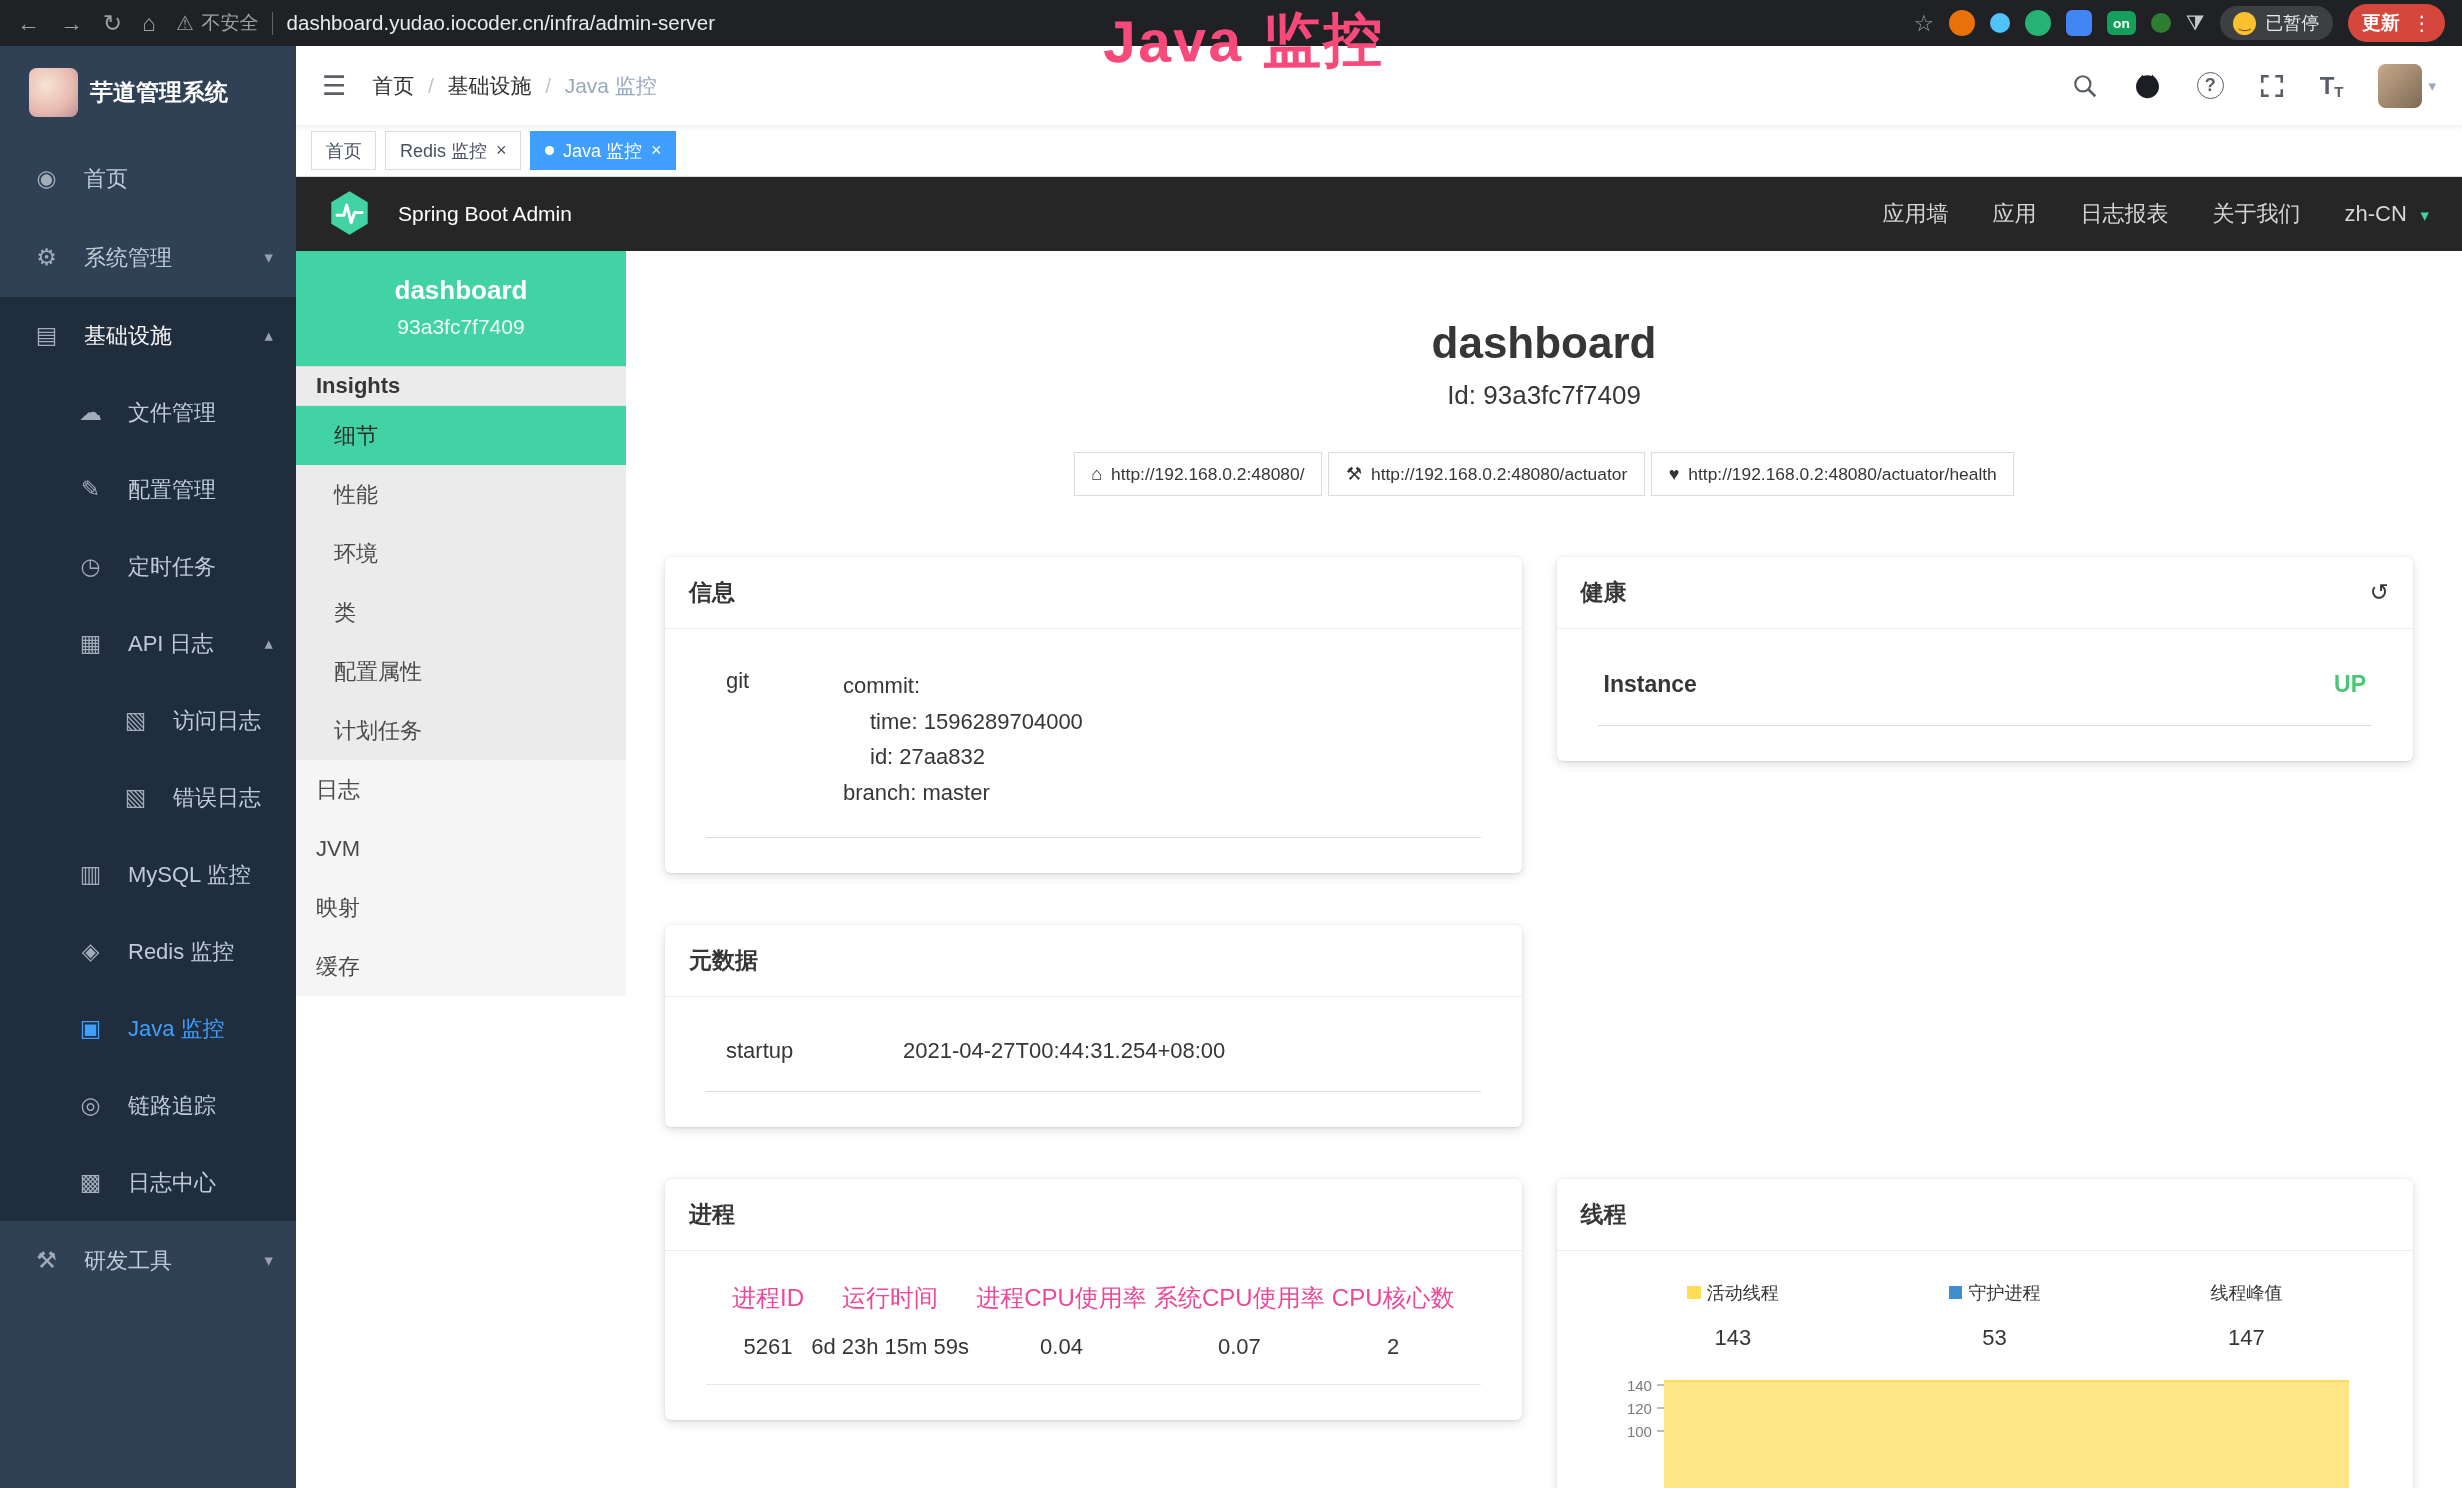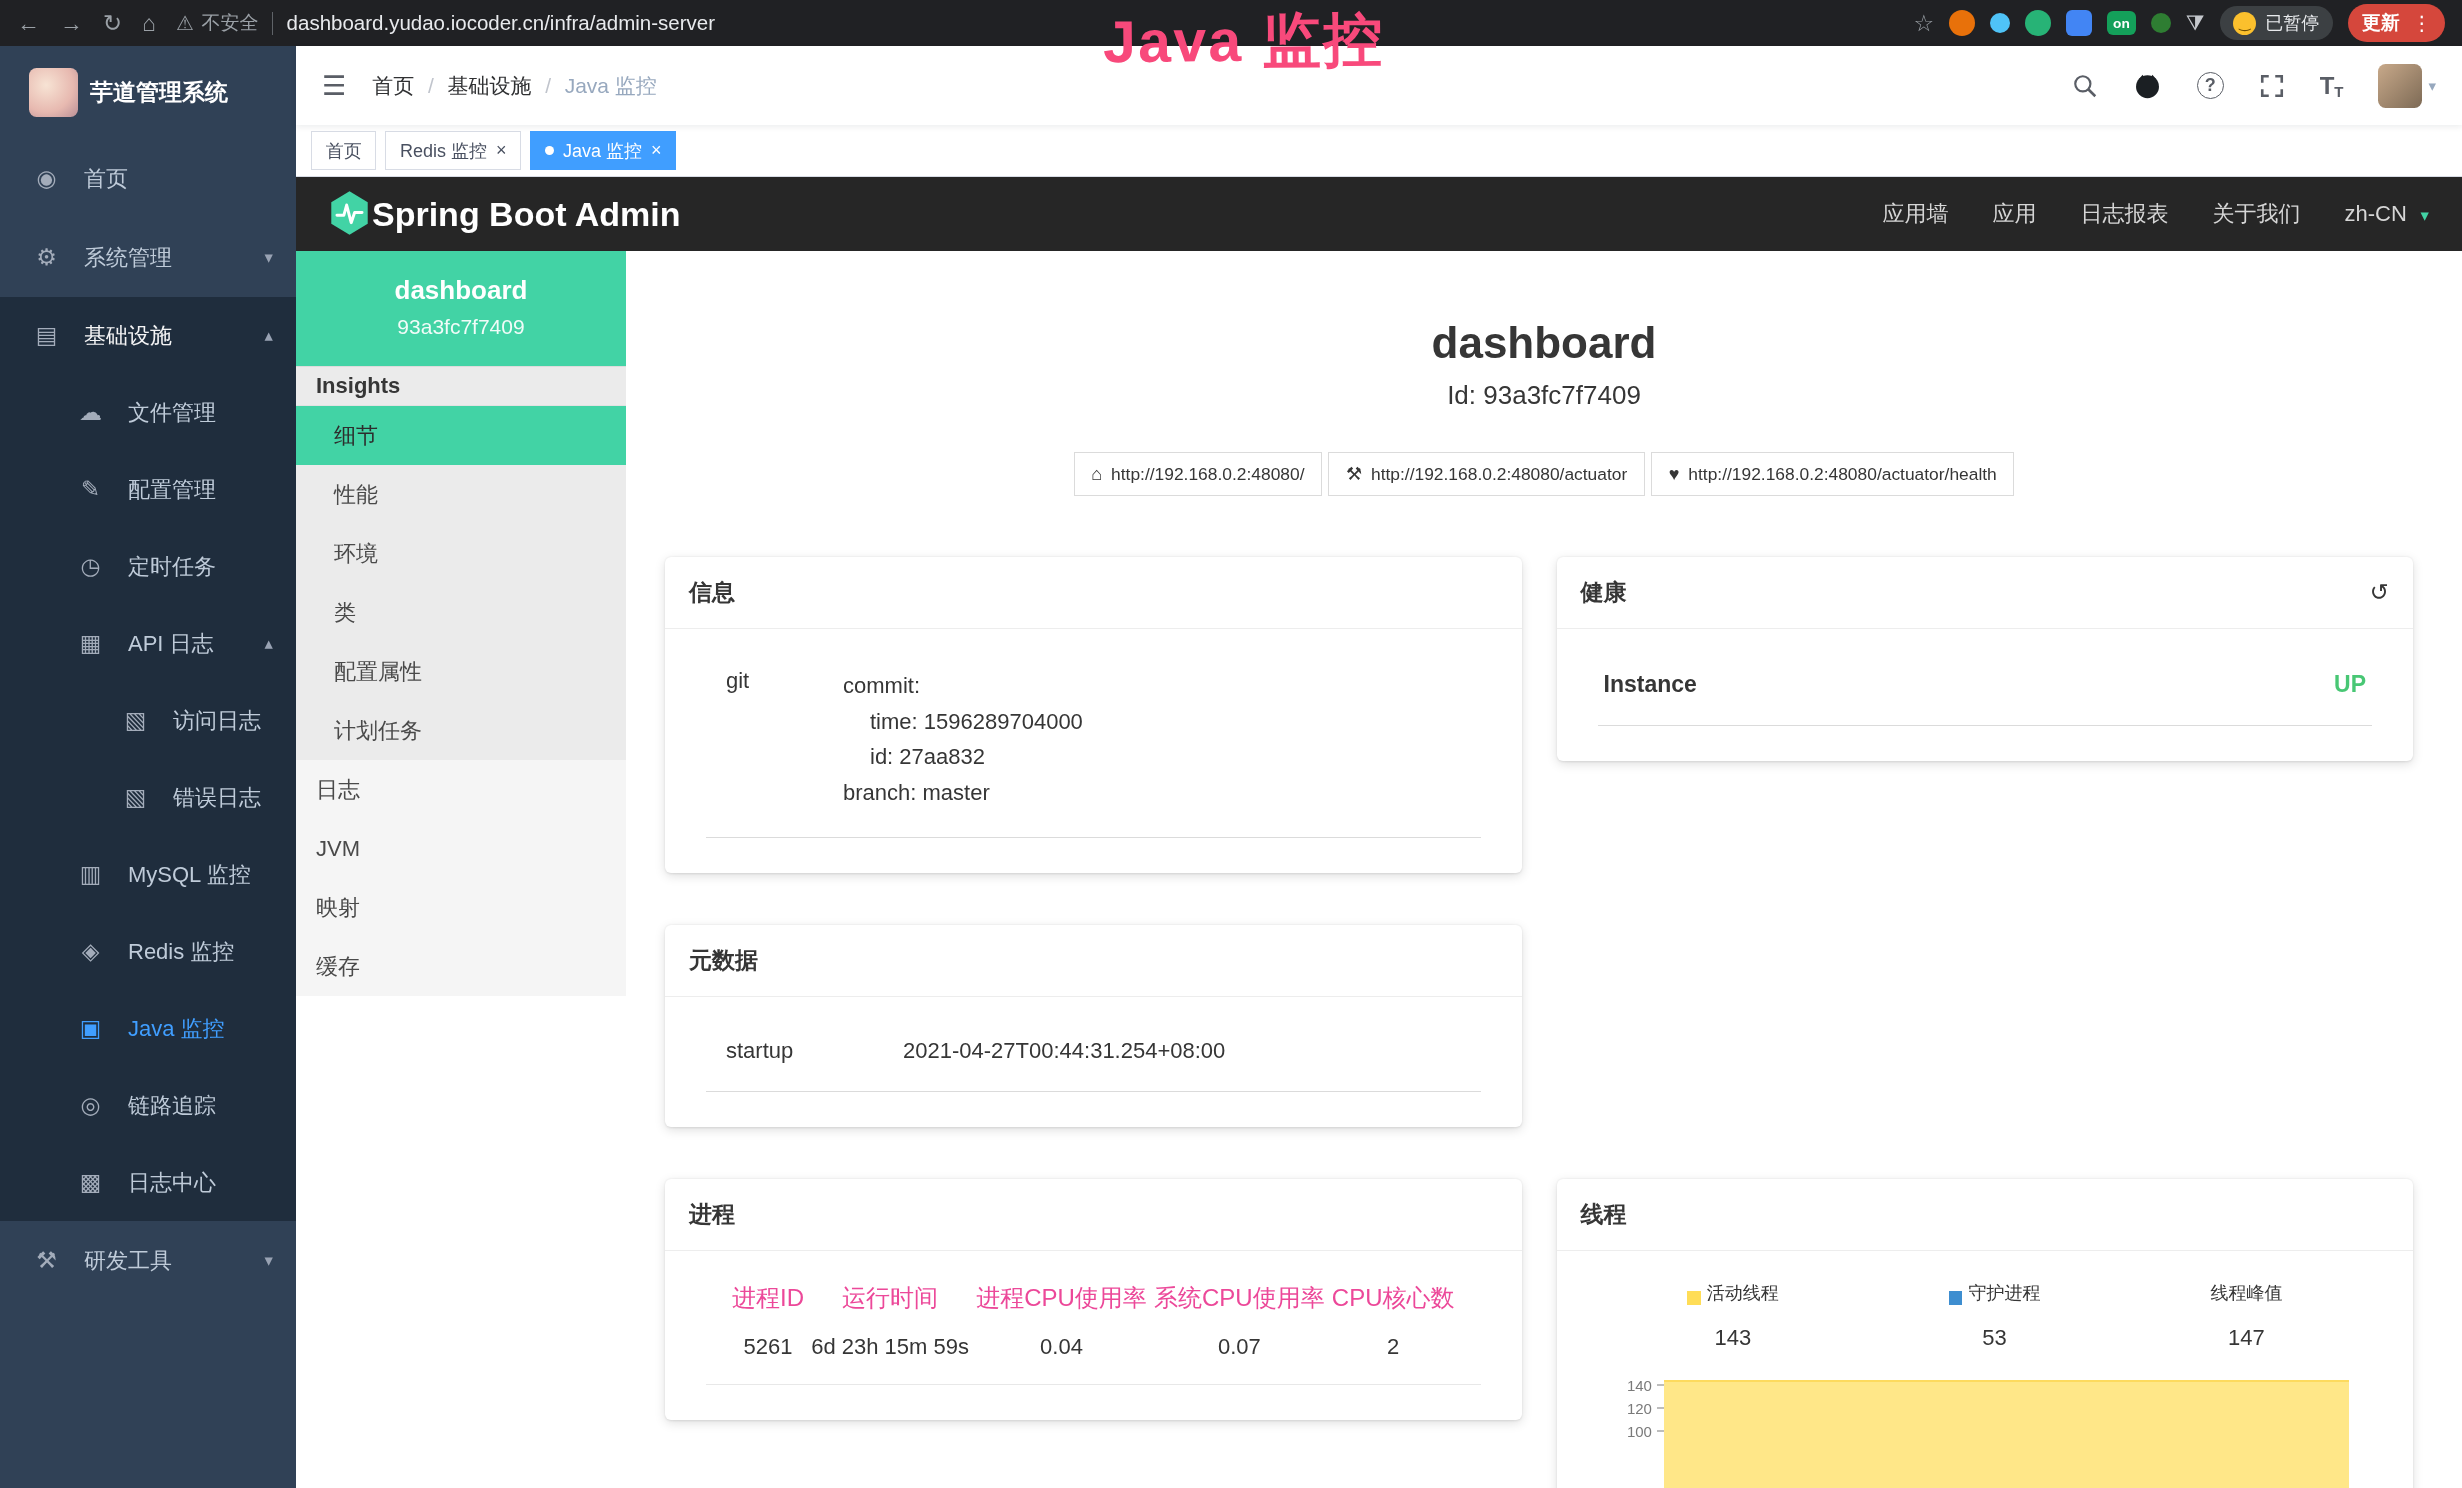--- a/index.html
+++ b/index.html
@@ -61,21 +61,21 @@
 
   .tags{height:52px;background:#fff;border-bottom:0.8px solid #d8dce5;display:flex;align-items:center;gap:9px;padding:0 15px;position:relative;z-index:2}
   .tag{height:39px;display:flex;align-items:center;gap:9px;padding:0 13.7px;border:0.8px solid #d8dce5;background:#fff;font-size:18px;color:#495060;cursor:pointer}
   .tag .x{font-size:18px;cursor:pointer}
   .tag.active{background:#409eff;border-color:#409eff;color:#fff}
   .tag .dot{width:9px;height:9px;border-radius:50%;background:#fff}
 
   
   .sba{flex:1;display:flex;flex-direction:column;min-height:0}
   .sba-head{height:74px;flex:0 0 74px;background:#262626;display:flex;align-items:center;padding:0 33px;color:#fff}
-  .brand{font-size:34px;font-weight:700;margin-left:2px}
+  .brand{font-size:21px;font-weight:400;margin-left:28px}
   .sba-nav{margin-left:auto;display:flex;align-items:center;gap:44px;font-size:22px;color:#d6d6d6}
   .sba-nav .nitem{cursor:pointer}
   .sba-nav .caret2{font-size:16.7px;color:#42d3a5;margin-left:7.6px}
 
   .sba-body{flex:1;display:flex;min-height:0;background:#fff}
   .sba-side{width:330px;flex:0 0 330px;background:#fff}
   .app-block{background:#42d3a5;color:#fff;text-align:center;padding:24px 7.6px 27px;cursor:pointer}
   .app-name{font-size:26px;font-weight:700}
   .app-id{font-size:21px;margin-top:9px;color:rgba(255,255,255,.92)}
   .group-h{background:#ebebeb;border-top:0.8px solid #dcdcdc;border-bottom:0.8px solid #e2e2e2;height:40px;display:flex;align-items:center;padding-left:20px;font-weight:700;font-size:22px;color:#363636}
@@ -105,21 +105,21 @@
   .meta-row{display:flex;align-items:center;padding:23px 0 27px;border-bottom:0.8px solid #dbdbdb;font-size:22px;color:#363636}
   .meta-row .k{width:197px;flex:0 0 197px;padding-left:20px}
 
   .ptable{display:flex;justify-content:space-between;padding:13.7px 26px 24px;border-bottom:0.8px solid #e8e8e8}
   .pcol{text-align:center}
   .pcol .ph{font-size:24px;color:#ec4899}
   .pcol .pv{font-size:22px;color:#363636;margin-top:20px}
 
   .legend{display:flex;justify-content:space-around;padding:12px 4.6px 0}
   .lcol{text-align:center}
-  .lh{display:flex;align-items:flex-end;justify-content:center;gap:6px;font-size:18px;color:#363636}
+  .lh{display:flex;align-items:center;justify-content:center;gap:6px;font-size:18px;color:#363636}
   .sw{width:13.7px;height:13.7px;display:inline-block}
   .sw.yellow{background:#ffdd57}
   .sw.blue{background:#3e8ed0}
   .lval{font-size:22px;margin-top:20px;color:#363636}
   .chart{display:flex;margin-top:23px;padding-left:7.6px}
   .yaxis{width:59px;flex:0 0 59px}
   .ytick{height:23px;display:flex;align-items:center;justify-content:flex-end;gap:4.6px;font-size:15px;color:#7a7a7a}
   .ytick::after{content:"";width:7.6px;height:1.5px;background:#bdbdbd}
   .plot{flex:1;position:relative;margin-right:23px;height:228px}
   .area{position:absolute;left:0;right:0;top:6px;height:228px;background:#ffe788;border-top:2.3px solid #fdda5e}

